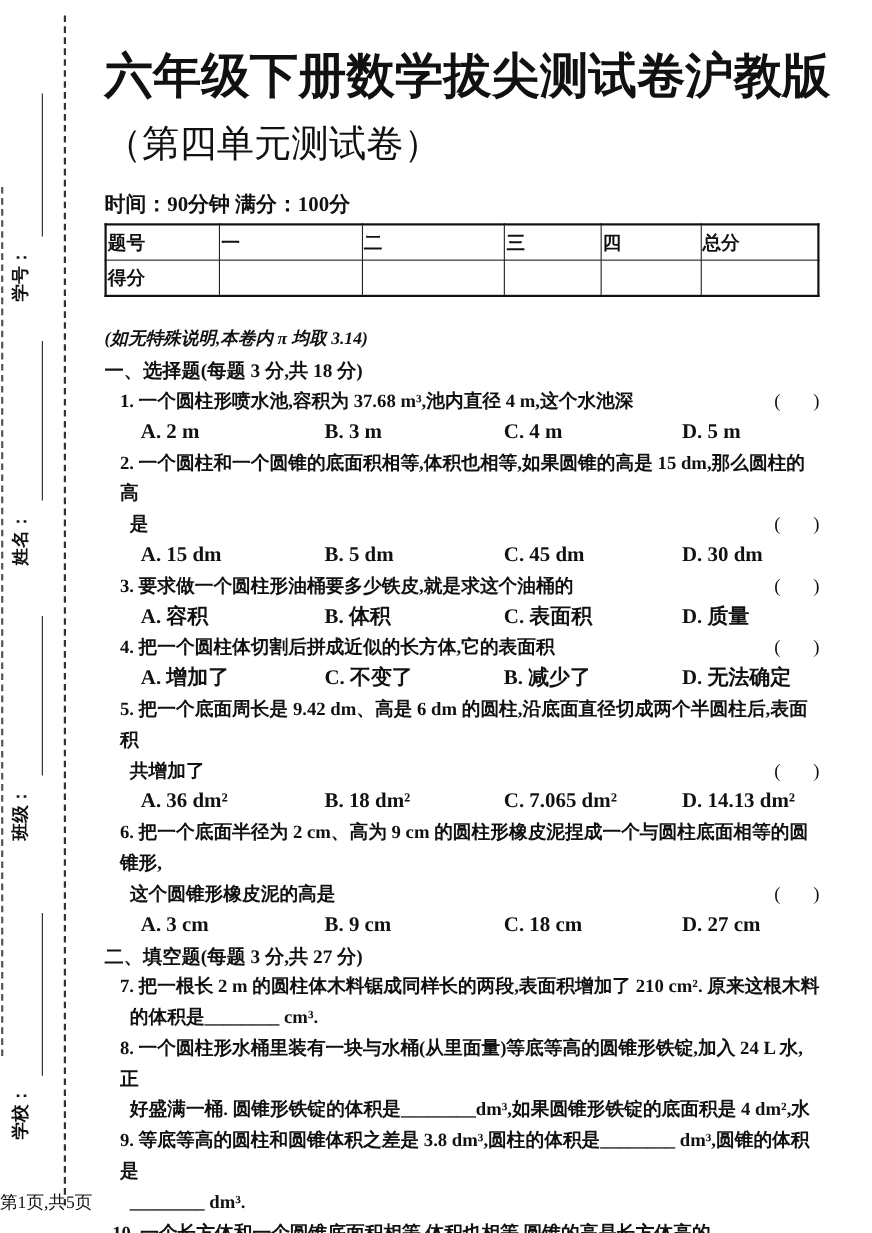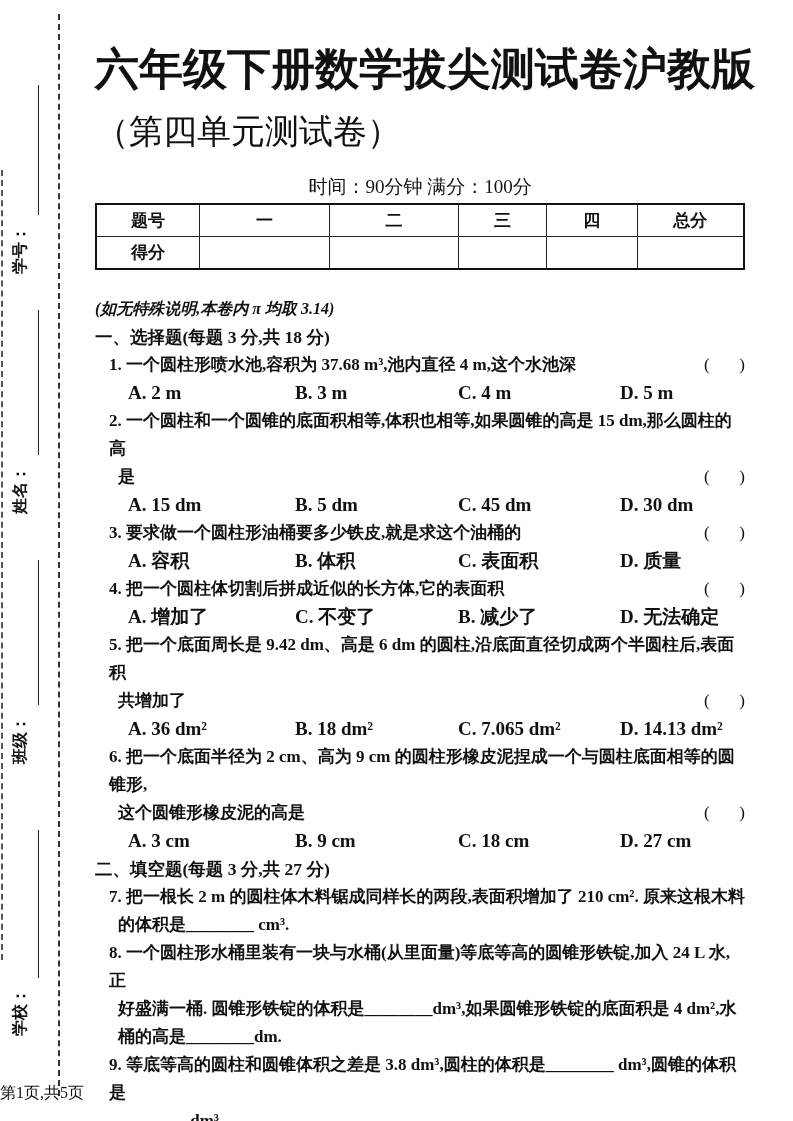--- a/index.html
+++ b/index.html
@@ -11,24 +11,24 @@
   .binding-dash{position:absolute;left:58px;top:14px;height:1082px;width:0;
                 border-left:2px dashed #333;}
   .blank-line{position:absolute;left:38px;width:1px;background:#222;}
   .vfield{position:absolute;left:-12px;width:64px;height:22px;line-height:22px;
           text-align:center;transform:rotate(-90deg);font-size:16px;font-weight:600;}
   
   .content{position:absolute;left:95px;top:0;width:650px;}
   .title{margin:0;padding-top:40px;font-size:44px;line-height:60px;font-weight:700;
          text-align:center;white-space:nowrap;}
   .subtitle{margin:10px 0 0;font-size:34px;line-height:44px;font-weight:500;text-align:left;}
-  .exam-info{margin-top:22px;height:22px;line-height:22px;text-align:center;
-             font-size:19px;font-weight:400;}
+  .exam-info{margin-top:22px;height:22px;line-height:22px;text-align:left;
+             font-size:19px;font-weight:700;}
   table.score-table{width:100%;border-collapse:collapse;margin-top:5px;border:2px solid #111;}
-  table.score-table td{border:1px solid #222;height:29px;text-align:center;
+  table.score-table td{border:1px solid #222;height:29px;
                        font-size:17px;font-weight:700;}
   .note{margin-top:25px;font-size:16px;line-height:28px;font-style:italic;font-weight:700;}
   .sec-heading{font-size:17.5px;line-height:28px;font-weight:700;}
   .qline{display:flex;justify-content:space-between;font-size:17px;line-height:28px;
          font-weight:600;}
   .qline .br{white-space:pre;font-weight:500;flex:0 0 auto;}
   .first{padding-left:14px;}
   .first2{padding-left:7px;}
   .cont{padding-left:23px;}
   .options{display:grid;grid-template-columns:167px 163px 162px 1fr;
@@ -193,23 +193,20 @@
       </div>
     </div>
 
     <div>
       <div class="qline first">
         <span>8. 一个圆柱形水桶里装有一块与水桶(从里面量)等底等高的圆锥形铁锭,加入 24 L 水,正</span>
       </div>
       <div class="qline cont">
         <span>好盛满一桶. 圆锥形铁锭的体积是________dm³,如果圆锥形铁锭的底面积是 4 dm²,水</span>
       </div>
-      <div class="qline cont">
-        <span>桶的高是________dm.</span>
-      </div>
     </div>
 
     <div>
       <div class="qline first">
         <span>9. 等底等高的圆柱和圆锥体积之差是 3.8 dm³,圆柱的体积是________ dm³,圆锥的体积是</span>
       </div>
       <div class="qline cont">
         <span>________ dm³.</span>
       </div>
     </div>

